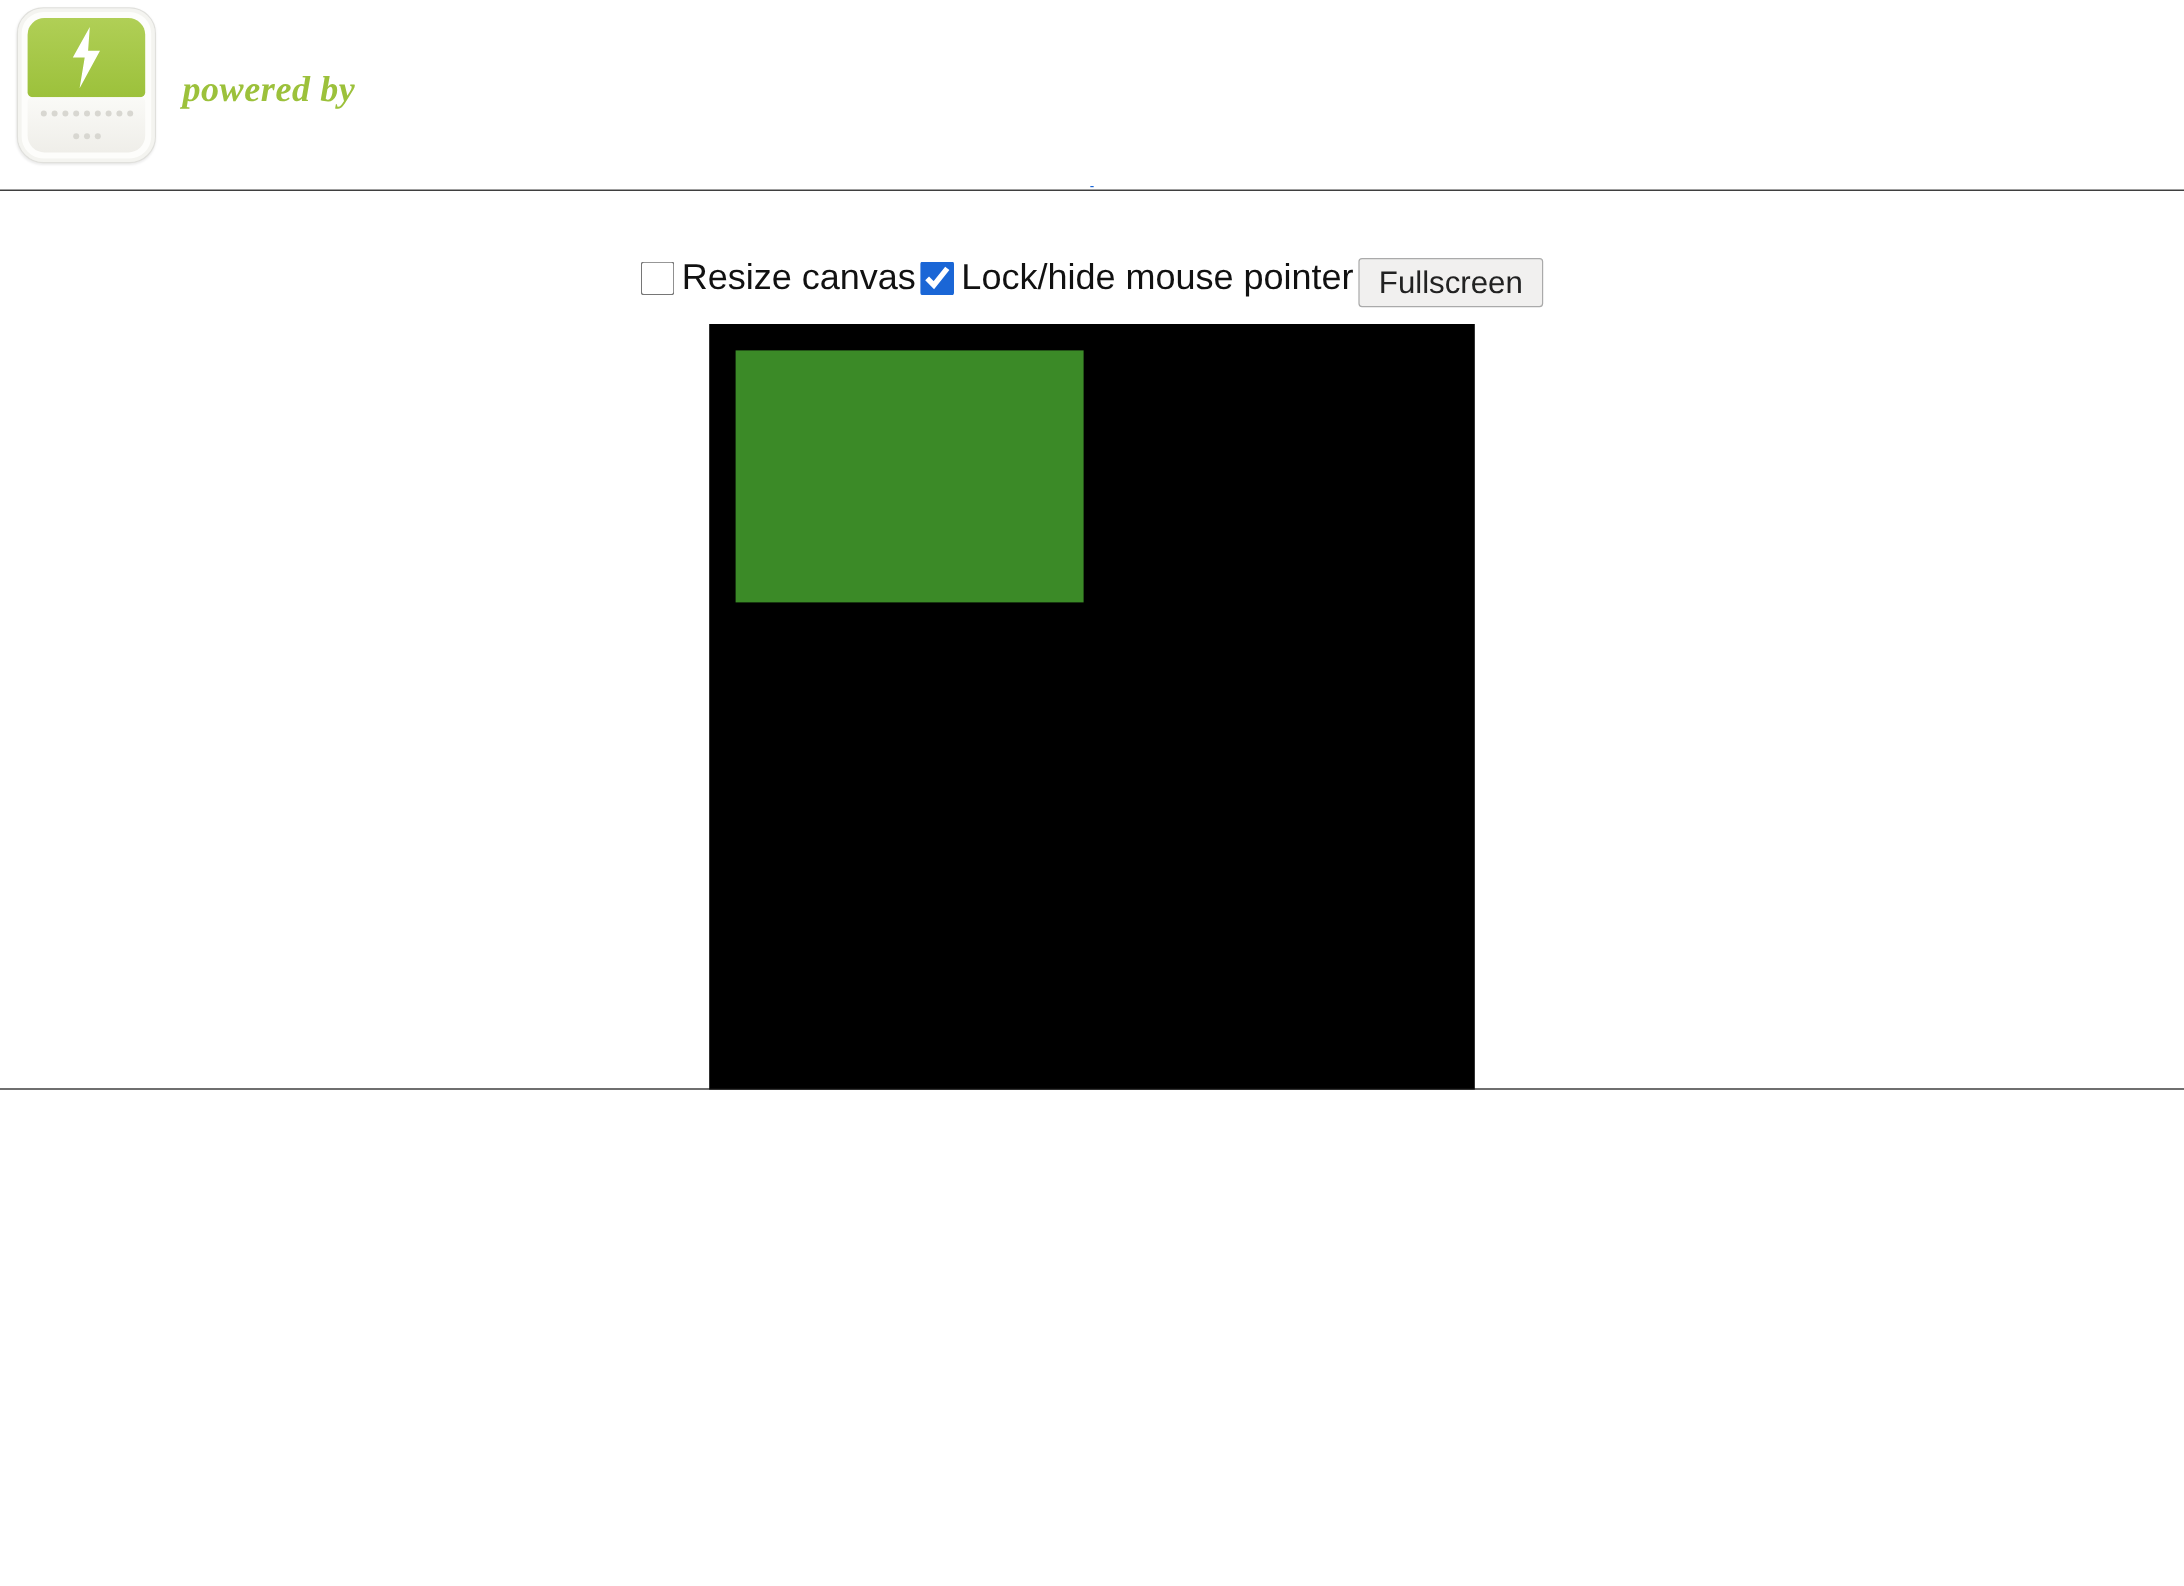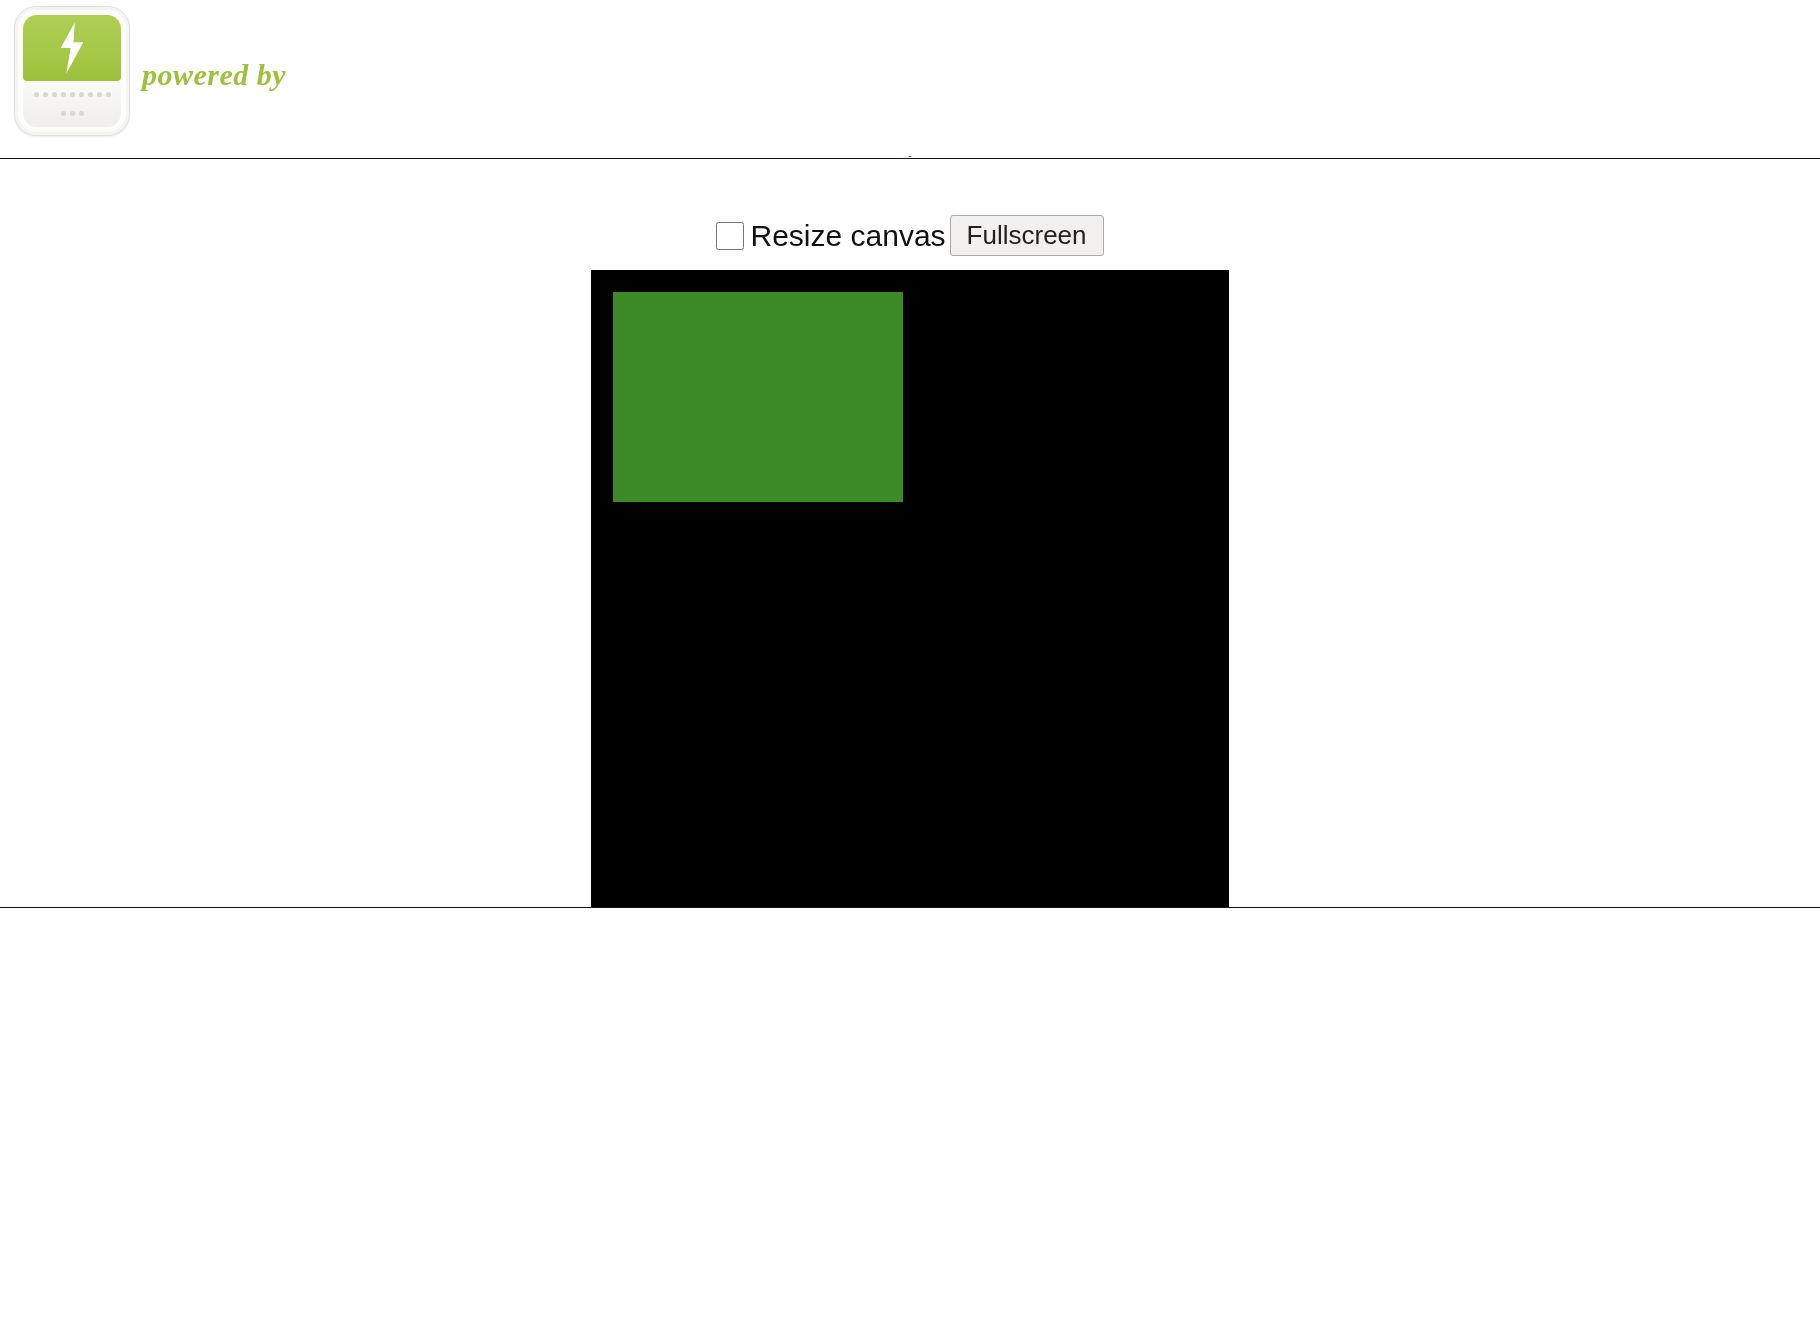--- a/index.html
+++ b/index.html
@@ -12,20 +12,21 @@
       font-family: Arial, Helvetica, sans-serif;
       background: #ffffff;
       width: 1820px;
       overflow: hidden;
     }
     
     .header {
       padding: 6px 14px 10px;
       display: flex;
       align-items: center;
+      gap: 10px;
     }
     
     .logo-icon {
       width: 116px;
       height: 130px;
       border-radius: 22px;
       background: #fdfdfb;
       border: 1px solid #e0e0dc;
       box-shadow: 0 1px 2px rgba(0,0,0,0.08), inset 0 0 0 3px #f4f4f0;
       display: flex;
@@ -113,21 +114,21 @@
     }
     
     hr.sep {
       border: none;
       border-top: 1px solid #111;
       margin: 0;
     }
     
     .controls-row {
       display: flex;
-      align-items: center;
+      align-items: flex-start;
       justify-content: center;
       gap: 4px;
       padding: 56px 0 14px;
       font-size: 30px;
       color: #111;
     }
     
     .checkbox-wrap {
       display: inline-flex;
       align-items: center;
@@ -214,20 +215,24 @@
 
 <span class="tiny-link">&nbsp;</span>
 
 <hr class="sep">
 
 <div class="controls-row">
   <label class="checkbox-wrap">
     <input type="checkbox" style="">
     <span>Resize canvas</span>
   </label>
+  <label class="checkbox-wrap">
+    <input type="checkbox" checked="" style="">
+    <span>Lock/hide mouse pointer</span>
+  </label>
   <button class="fullscreen-btn">Fullscreen</button>
 </div>
 
 <div class="canvas-area">
   <div class="canvas" style="width: 638px; height: 638px; background: rgb(0, 0, 0);">
     <div class="green-rect" style="left: 22px; top: 22px; width: 290px; height: 210px; background: rgb(59, 138, 39);"></div>
   </div>
 </div>
 
 <hr class="sep bottom-line">

